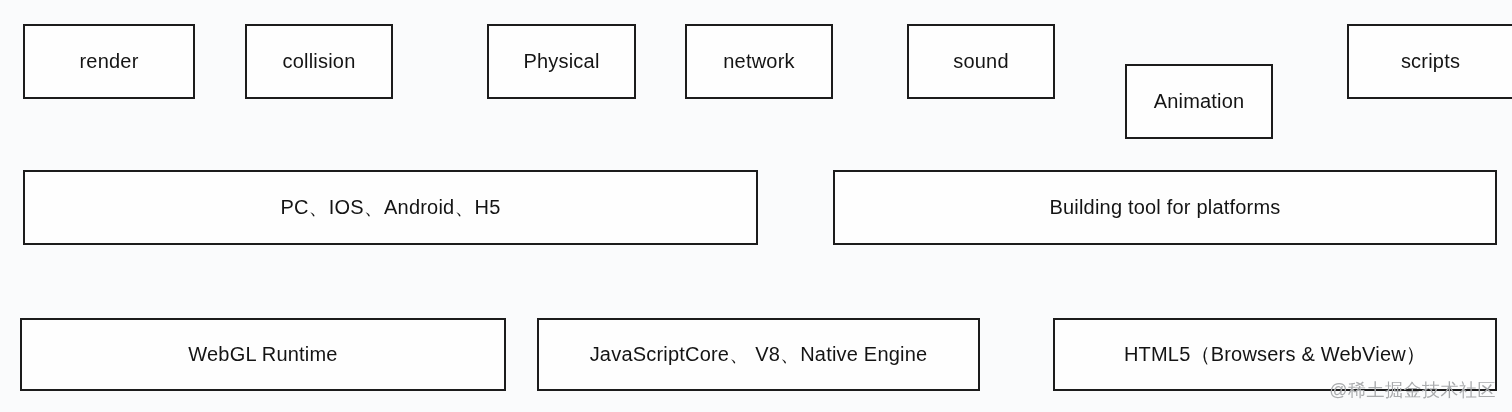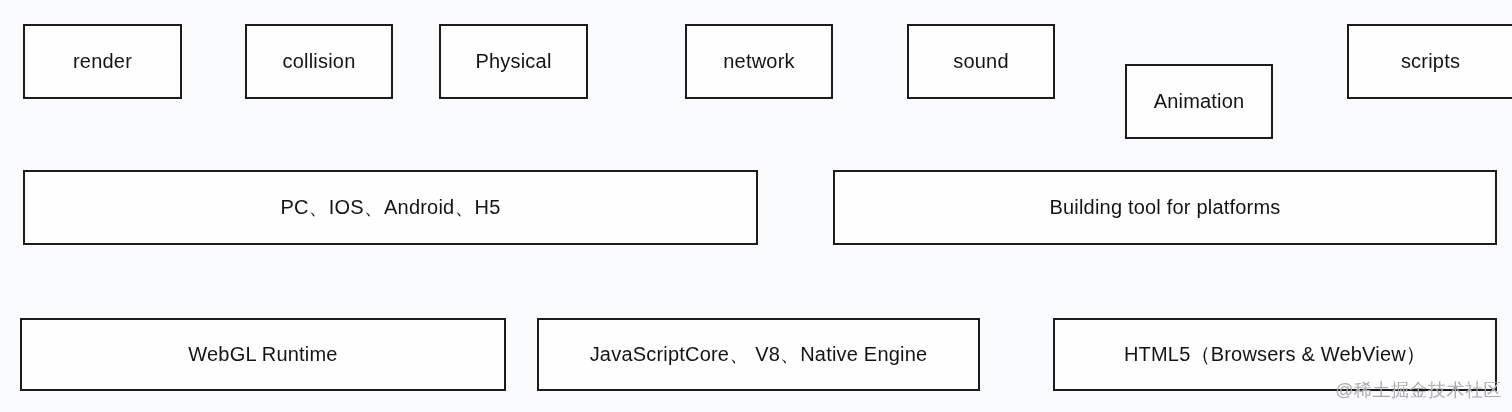--- a/index.html
+++ b/index.html
@@ -28,40 +28,40 @@
     justify-content: center;
     text-align: center;
     color: #141414;
     font-size: 20px;
     line-height: 27px;
     letter-spacing: 0.2px;
     white-space: nowrap;
   }
   
   .row-top .box { top: 24px; height: 75px; }
-  .b-render    { left: 23px;   width: 159px; }
+  .b-render    { left: 23px;   width: 172px; }
   .b-collision { left: 245px;  width: 148px; }
-  .b-physical  { left: 439px;  width: 149px; }
+  .b-physical  { left: 487px;  width: 149px; }
   .b-network   { left: 685px;  width: 148px; }
   .b-sound     { left: 907px;  width: 148px; }
   .b-animation { left: 1125px; width: 148px; margin-top: 40px; }
   .b-scripts   { left: 1347px; width: 167px; }
   
   .row-mid .box { top: 170px; height: 75px; }
   .b-adapter  { left: 23px;  width: 735px; }
   .b-building { left: 833px; width: 664px; }
   
   .row-bottom .box { top: 318px; height: 73px; }
   .b-webgl { left: 20px;   width: 486px; }
   .b-jscore{ left: 537px;  width: 443px; justify-content: center; }
   .b-html5 { left: 1053px; width: 444px; }
 
   .watermark {
     position: absolute;
-    right: 10px;
+    right: 16px;
     bottom: 10px;
     font-size: 18px;
     color: #a9abad;
     letter-spacing: 0.5px;
     user-select: none;
   }
 </style>
 </head>
 <body>
 

